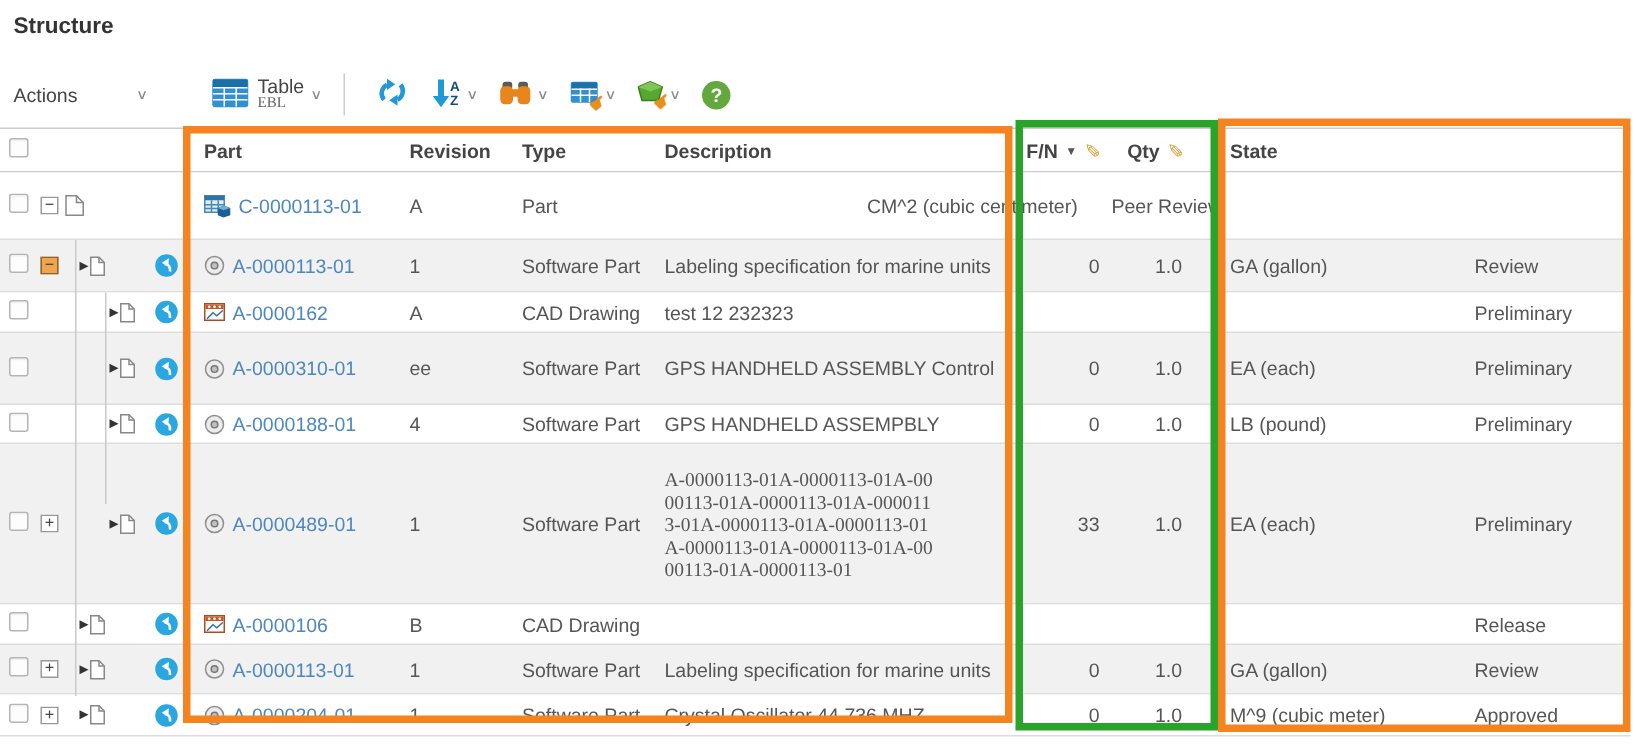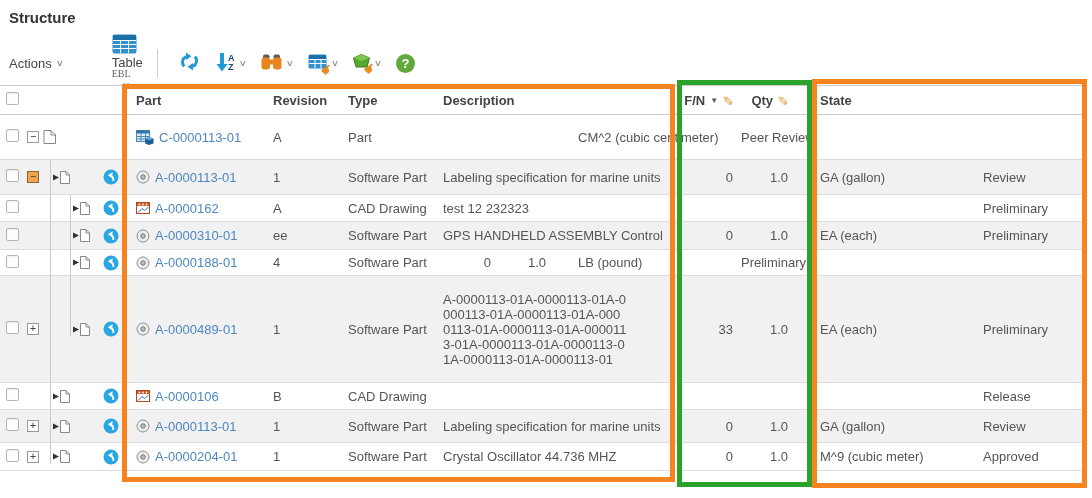--- a/index.html
+++ b/index.html
@@ -7,22 +7,22 @@
   body { font-family:"Liberation Sans","DejaVu Sans",sans-serif; color:#555; font-size:13px; }
   .screen { position:relative; width:1092px; height:498px; background:#fff; overflow:hidden; }
 
   .page-title { position:absolute; left:9px; top:9px; font-size:15px; font-weight:bold; color:#333; }
 
   
   .toolbar { position:absolute; left:0; top:44px; height:38px; width:1092px; display:flex; align-items:center; }
   .tb-item { display:flex; align-items:center; cursor:pointer; }
   .tb-label { color:#444; font-size:13px; }
   .chev { color:#8a8a8a; font-size:11px; margin-left:4px; transform:scaleY(.8); display:inline-block; }
-  .actions-btn { margin-left:9px; }
-  .tableview-btn { margin-left:42px;flex-direction:column; }
+  .actions-btn { margin-left:9px;gap:35px; }
+  .tableview-btn { margin-left:42px; }
   .tv-text { margin-left:6px; line-height:11px; }
   .tv-text .l1 { font-size:13px; color:#444; }
   .tv-text .l2 { font-size:10px; color:#666;font-family:Liberation Serif, serif; }
   .tb-sep { width:1px; height:28px; background:#ccc; margin:0 10px 0 14px; }
   .tb-ico { display:flex; align-items:center; margin:0 5px 0 9px; position:relative; }
   .ico-stack { position:relative; display:inline-block; }
   .hand { position:absolute; right:-6px; bottom:-4px; color:#e8901c; font-size:13px; transform:rotate(-40deg); text-shadow:0 0 1px #a55f00; }
   .help-circ { width:19px; height:19px; border-radius:50%; background:#62a83c; color:#fff; font-weight:bold; font-size:13px; display:flex; align-items:center; justify-content:center; }
 
   
@@ -35,21 +35,21 @@
   .c-exp   { width:18px; padding-left:0; display:flex; justify-content:center; }
   .c-tree  { width:86px; padding-left:0; position:relative; align-self:stretch; display:flex; align-items:center; }
   .c-part  { width:137px; display:flex; align-items:center; }
   .c-rev   { width:75px; }
   .c-type  { width:95px; }
   .c-desc  { width:242px; line-height:15px; }
   .c-fn    { width:68px; text-align:right; padding-right:12px; padding-left:0; }
   .c-qty   { width:67px; text-align:right; padding-right:24px; padding-left:0; }
   .c-uom   { width:163px; line-height:15px; }
   .c-state { width:112px; line-height:15px; }
-  .long-desc { max-width:184px; word-break:break-all; display:inline-block; }
+  .long-desc { max-width:184px; word-break:break-all; display:inline-block;font-family:Liberation Serif, serif; }
 
   .link { color:#4d87c0; margin-left:5px; white-space:nowrap; cursor:pointer; }
   .cb { width:13px; height:13px; border:1px solid #b5b5b5; border-radius:2px; background:#fdfdfd; display:inline-block; box-shadow:inset 0 1px 1px rgba(0,0,0,.06); cursor:pointer; }
   .expbox { width:12px; height:12px; border:1px solid #999; background:#fff; font-size:10px; line-height:10px; color:#444; text-align:center; cursor:pointer; font-family:"DejaVu Sans Mono",monospace; }
   .expbox.active { background:#f0a44d; border-color:#8a6534; }
   .navcirc { position:absolute; right:9px; top:50%; margin-top:-8px; cursor:pointer; line-height:0; }
   .usagedoc { line-height:0; }
   .treeline { position:absolute; width:1px; background:#c9c9c9; }
   .hl { position:absolute; pointer-events:none; z-index:5; }
   #hl-left { left:122px; top:84px; width:553px; height:398px; border-width:5px; border-style:solid; }
@@ -262,21 +262,21 @@
             <span class="link">A-0000162</span>
           </div>
           <div class="cell c-rev">A</div>
           <div class="cell c-type">CAD Drawing</div>
           <div class="cell c-desc"><span class="">test 12 232323</span></div>
           <div class="cell c-fn"></div>
           <div class="cell c-qty"></div>
           <div class="cell c-uom"></div>
           <div class="cell c-state">Preliminary</div>
         </div>
-        <div class="trow alt" style="height:28px">
+        <div class="trow alt" style="height:48px">
           <div class="cell c-check"><span class="cb"></span></div>
           <div class="cell c-exp"></div>
           <div class="cell c-tree">
             <span class="usagedoc" style="margin-left:30px"><svg width="19" height="15">
                 <polygon points="1,4.5 7,7.5 1,10.5" fill="#333"></polygon>
                 <path d="M8.5 1.5 h5.5 l3.5 3.5 v8.5 h-9 z" fill="#fff" stroke="#888"></path>
                 <path d="M14 1.5 v3.5 h3.5" fill="none" stroke="#888"></path>
               </svg></span>
             <span class="navcirc"><svg width="16" height="16">
                 <circle cx="8" cy="8" r="7.5" fill="#2aa7e0"></circle>
@@ -316,20 +316,21 @@
           </div>
           <div class="cell c-part">
             <span style="line-height:0"><svg width="14" height="14">
                 <circle cx="7" cy="7" r="6" fill="#ececec" stroke="#8f8f8f"></circle>
                 <circle cx="7" cy="7" r="2.2" fill="#c0c0c0" stroke="#777"></circle>
               </svg></span>
             <span class="link">A-0000188-01</span>
           </div>
           <div class="cell c-rev">4</div>
           <div class="cell c-type">Software Part</div>
+          <div class="cell c-desc"><span class="">GPS HANDHELD ASSEMPBLY</span></div>
           <div class="cell c-fn">0</div>
           <div class="cell c-qty">1.0</div>
           <div class="cell c-uom">LB (pound)</div>
           <div class="cell c-state">Preliminary</div>
         </div>
         <div class="trow alt" style="height:107px">
           <div class="cell c-check"><span class="cb"></span></div>
           <div class="cell c-exp">
             <span class="expbox">+</span>
           </div>

